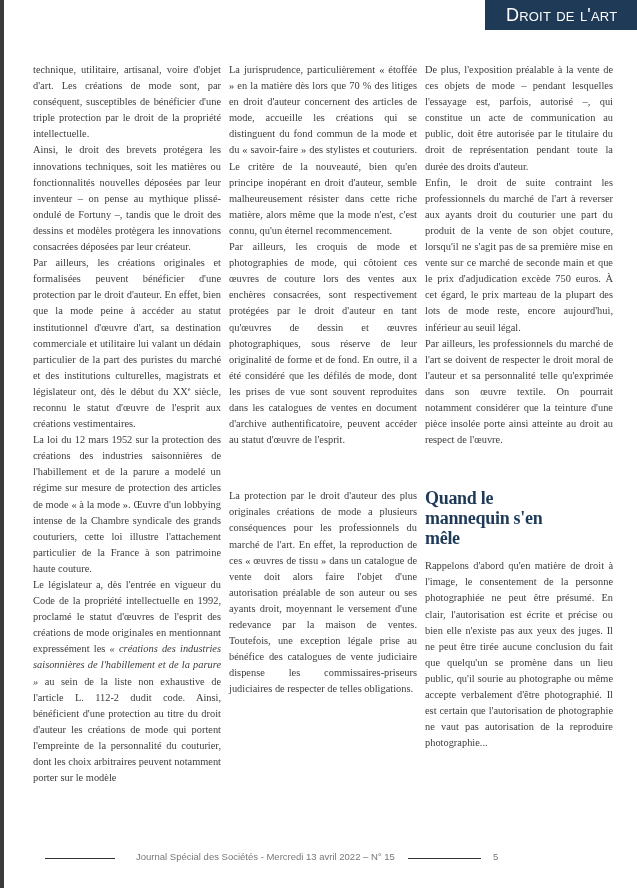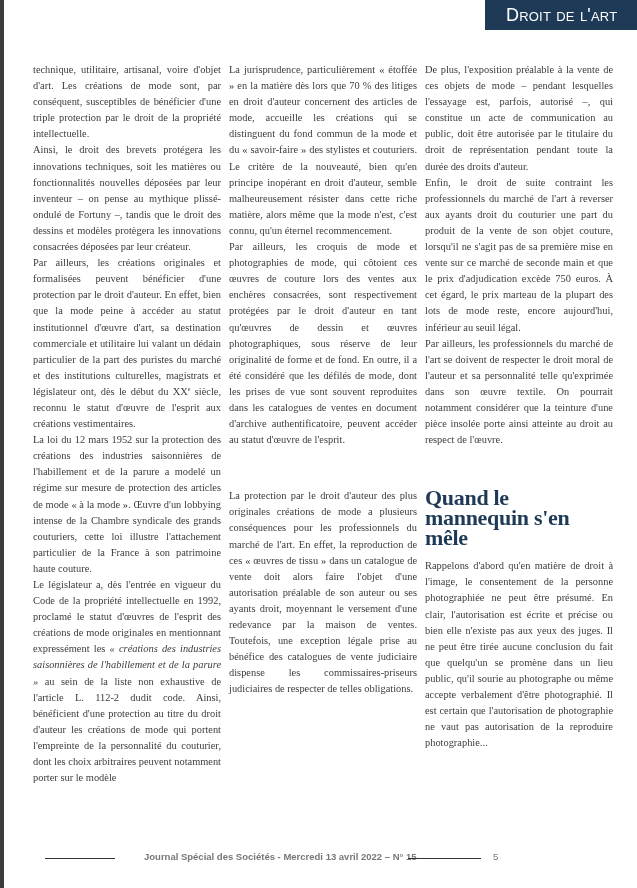--- a/index.html
+++ b/index.html
@@ -26,31 +26,31 @@
     color: #3c3c3c;
   }
   .col p { margin: 0; font-family: Liberation Serif, serif; }
   #col1 { left: 33px; }
   #col2 { left: 229px; }
   #col3 { left: 425px; }
   .sup { font-size: 6px; vertical-align: super; line-height: 0; }
   .it { font-style: italic; }
   h2.sub {
     font-family: "Liberation Serif", serif; font-weight: bold;
-    color: #1f3a57; font-size: 22px; line-height: 20px;
+    color: #1f3a57; font-size: 18px; line-height: 20px;
     margin: 0; text-align: left; letter-spacing: -0.3px;
   }
   .footer {
     position: absolute; top: 851px; left: 0; width: 637px; height: 14px;
     font-size: 9.5px; color: #777; 
   }
   .footer .rule { position: absolute; top: 7px; height: 1px; background: #333; }
   .footer .rule.l { left: 45px; width: 70px; }
   .footer .rule.r { left: 408px; width: 73px; }
-  .footer .journal { position: absolute; left: 144px; top: 0; font-weight: bold; }
+  .footer .journal { position: absolute; left: 136px; top: 0; }
   .footer .pageno { position: absolute; left: 493px; top: 0; }
 </style>
 </head>
 <body>
 
 <div class="left-strip"></div>
 
 <div class="section-tag">Droit de l'art</div>
 
 <div class="col" id="col1">

